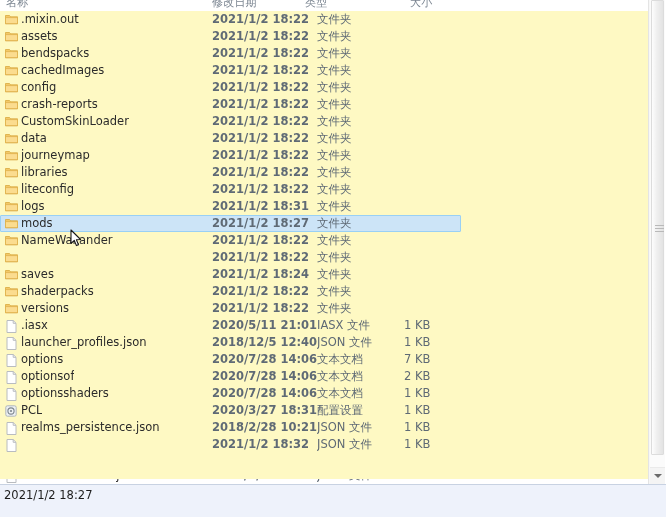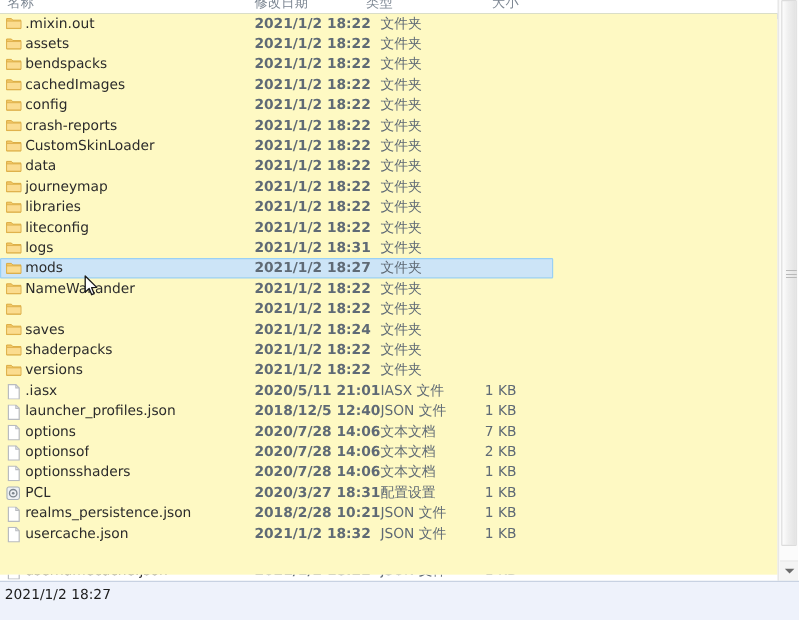--- a/index.html
+++ b/index.html
@@ -521,21 +521,20 @@
         <span class="cell c-type">JSON 文件</span>
         <span class="cell c-size">1 KB</span>
       </div>
       <div class="row">
         <span class="icon">
           <svg width="13" height="13" viewBox="0 0 13 13">
             <path d="M2 0.5h6.2L11 3.3V12.5H2z" fill="#ffffff" stroke="#b9bcc0" stroke-width="1"></path>
             <path d="M8.2 0.5V3.3H11" fill="none" stroke="#b9bcc0" stroke-width="1"></path>
           </svg>
         </span>
-        <span class="cell c-name">usercache.json</span>
         <span class="cell c-date">2021/1/2 18:32</span>
         <span class="cell c-type">JSON 文件</span>
         <span class="cell c-size">1 KB</span>
       </div>
     </div>
 
   <div class="partial-row">
     <div class="partial-inner row" id="partial-inner">
       <span class="icon">
         <svg width="13" height="13" viewBox="0 0 13 13">

